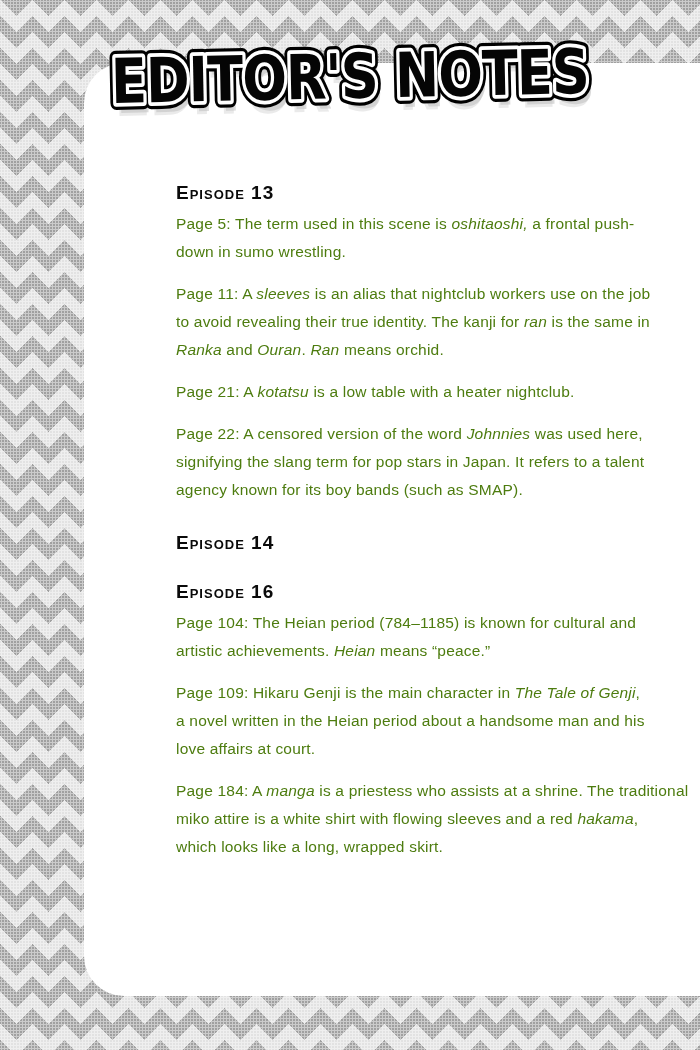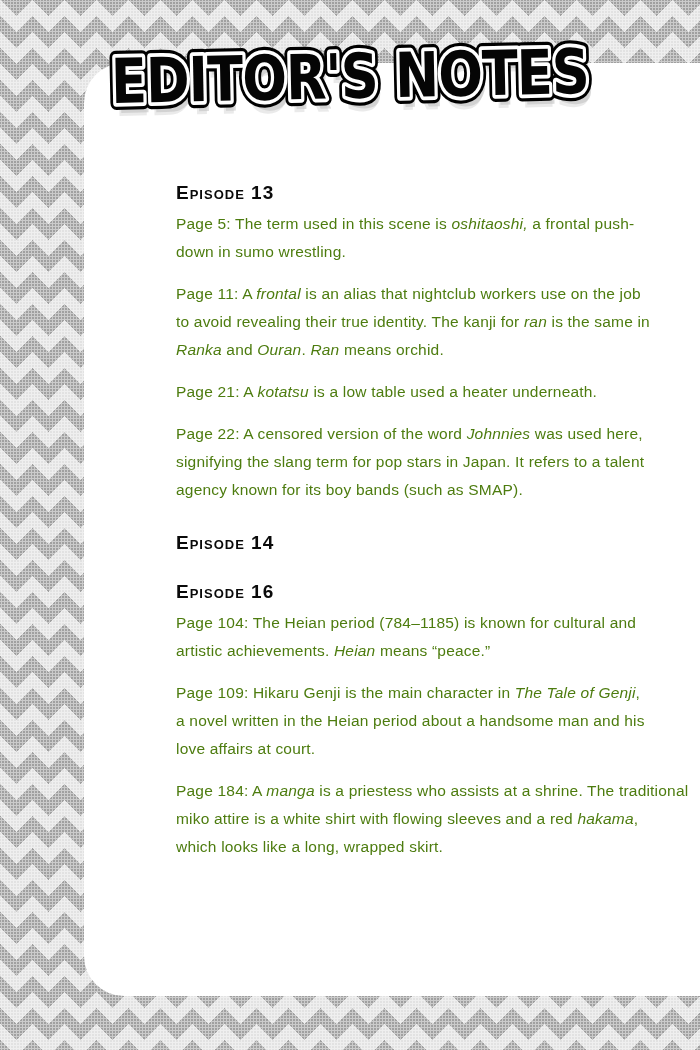--- a/index.html
+++ b/index.html
@@ -82,24 +82,24 @@
 <body>
 
 <div class="bg"></div>
 
 <div class="card">
   <div class="content">
       <section class="section">
         <h2 class="heading">Episode 13</h2>
         <p class="para"><span>Page 5: The term used in this scene is </span><em>oshitaoshi,</em><span> a frontal push-
 down in sumo wrestling.</span></p>
-        <p class="para"><span>Page 11: A </span><em>frontal</em><span> is an alias that nightclub workers use on the job
+        <p class="para"><span>Page 11: A </span><em>sleeves</em><span> is an alias that nightclub workers use on the job
 to avoid revealing their true identity. The kanji for </span><em>ran</em><span> is the same in
 </span><em>Ranka</em><span> and </span><em>Ouran</em><span>. </span><em>Ran</em><span> means orchid.</span></p>
-        <p class="para"><span>Page 21: A </span><em>kotatsu</em><span> is a low table used a heater underneath.</span></p>
+        <p class="para"><span>Page 21: A </span><em>kotatsu</em><span> is a low table with a heater nightclub.</span></p>
         <p class="para"><span>Page 22: A censored version of the word </span><em>Johnnies</em><span> was used here,
 signifying the slang term for pop stars in Japan. It refers to a talent
 agency known for its boy bands (such as SMAP).</span></p>
       </section>
       <section class="section">
         <h2 class="heading">Episode 14</h2>
       </section>
       <section class="section">
       </section>
       <section class="section">

